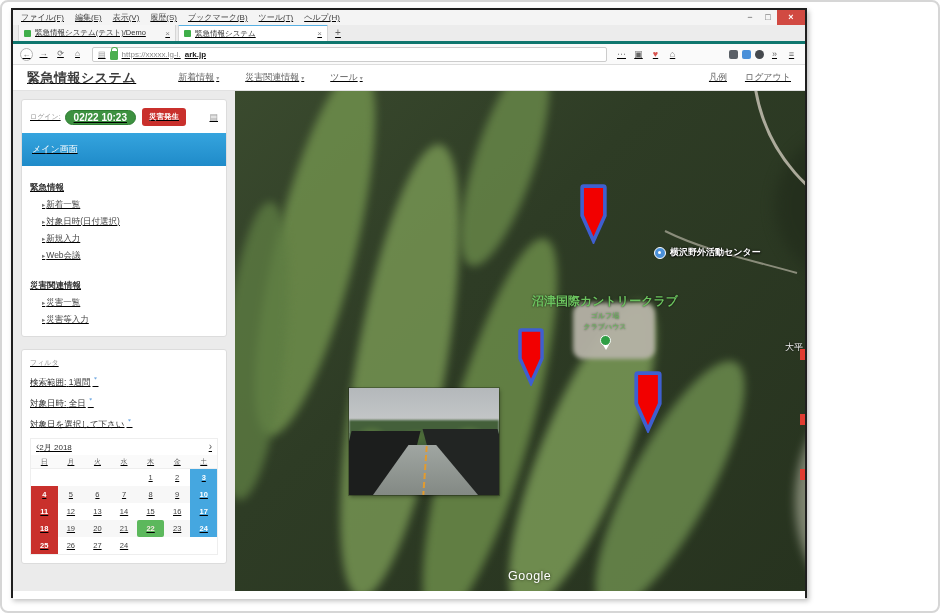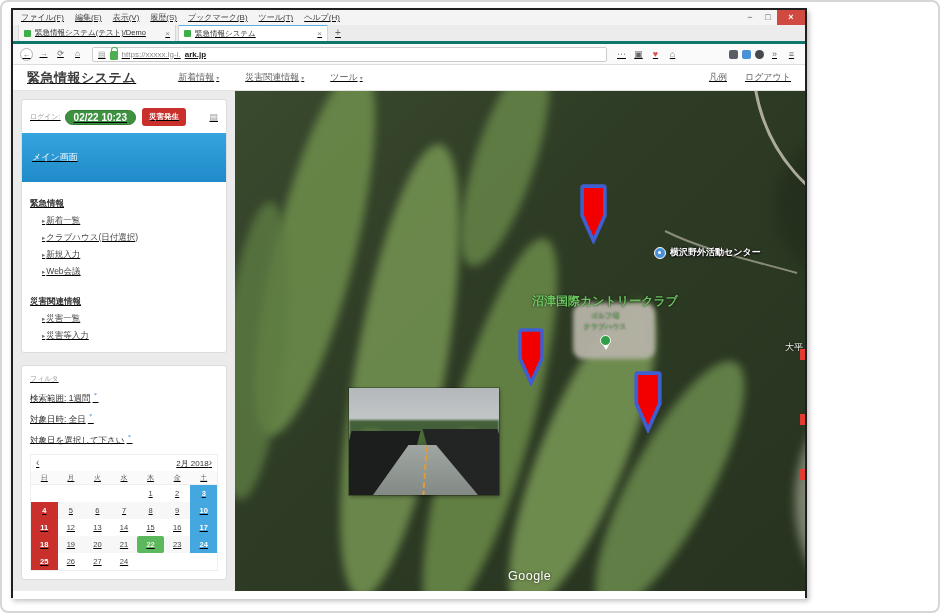--- a/index.html
+++ b/index.html
@@ -46,31 +46,31 @@
   .caret { font-size:6px; color:#999; margin-left:2px; }
   .header-right { margin-left:auto; display:flex; gap:18px; font-size:9px; color:#666; }
   
   .content { height:508px; display:flex; background:#fff; }
   .sidebar { width:222px; background:#ebebeb; height:500px; padding:8px; overflow:hidden; flex:none; }
   .card { background:#fff; border:1px solid #dcdcdc; border-radius:3px; padding:8px; margin-bottom:12px; }
   .status-row { display:flex; align-items:center; gap:4px; font-size:7px; color:#999; }
   .badge-green { background:#3d9140; color:#fff; border-radius:8px; padding:1px 8px; font-size:10px; font-weight:bold; border:1px solid #2e7d32; white-space:nowrap; }
   .badge-red { background:#c9302c; color:#fff; border-radius:3px; padding:4px 7px; font-size:7.5px; font-weight:bold; margin-left:2px; white-space:nowrap; }
   .panel-menu { margin-left:auto; color:#999; font-size:9px; }
-  .active-bar { margin:7px -8px 0; background:linear-gradient(#35a4de,#1f8bc9); color:#fff; font-size:9px; padding:18px 10px; }
+  .active-bar { margin:7px -8px 0; background:linear-gradient(#35a4de,#1f8bc9); color:#fff; font-size:9px; padding:10px 10px; }
   .tree { margin-top:6px; font-size:8.5px; color:#333; }
   .tree-group { font-weight:bold; margin:16px 0 2px; color:#333; }
   .tree-item { padding:2.5px 0 2.5px 12px; color:#444; display:flex; align-items:center; gap:1px; }
   .tree-arrow { color:#777; font-size:6.5px; }
   .filter-title { font-size:7px; color:#999; }
   .filter-row { font-size:8.5px; color:#333; margin:7px 0; }
   .sup { color:#3a87d6; font-size:6px; vertical-align:super; margin-left:2px; }
   .calendar { margin-top:8px; border:1px solid #eee; }
   .cal-head { display:flex; align-items:center; height:16px; font-size:8px; color:#333; padding:0 5px; }
-  .cal-title { flex:1; text-align:right; }
+  .cal-title { flex:1; text-align:left; }
   .cal-nav { color:#555; font-size:10px; line-height:14px; }
   .cal-week { display:flex; background:#fafafa; border-bottom:1px solid #eee; }
   .cal-wd { flex:1; text-align:center; font-size:7px; color:#666; height:13px; line-height:13px; }
   .cal-row { display:flex; }
   .cal-row:nth-child(even) { background:#f7f7f7; }
   .cal-cell { flex:1; height:17px; line-height:17px; text-align:center; font-size:7.5px; color:#444; }
   .c-sun { background:#c9302c; color:#fff; font-weight:bold; }
   .c-sat { background:#45a7e0; color:#fff; font-weight:bold; }
   .c-sel { background:#5cb85c; color:#ffe9e9; font-weight:bold; border-radius:2px; }
   
@@ -188,21 +188,21 @@
         </div>
         <div class="active-bar">メイン画面</div>
         <div class="tree">
           <div class="tree-group">緊急情報</div>
           <div class="tree-item">
               <span class="tree-arrow">▸</span>
               <span>新着一覧</span>
             </div>
           <div class="tree-item">
               <span class="tree-arrow">▸</span>
-              <span>クラブハウス(日付選択)</span>
+              <span>対象日時(日付選択)</span>
             </div>
           <div class="tree-item">
               <span class="tree-arrow">▸</span>
               <span>新規入力</span>
             </div>
           <div class="tree-item">
               <span class="tree-arrow">▸</span>
               <span>Web会議</span>
             </div>
           <div class="tree-group">災害関連情報</div>

